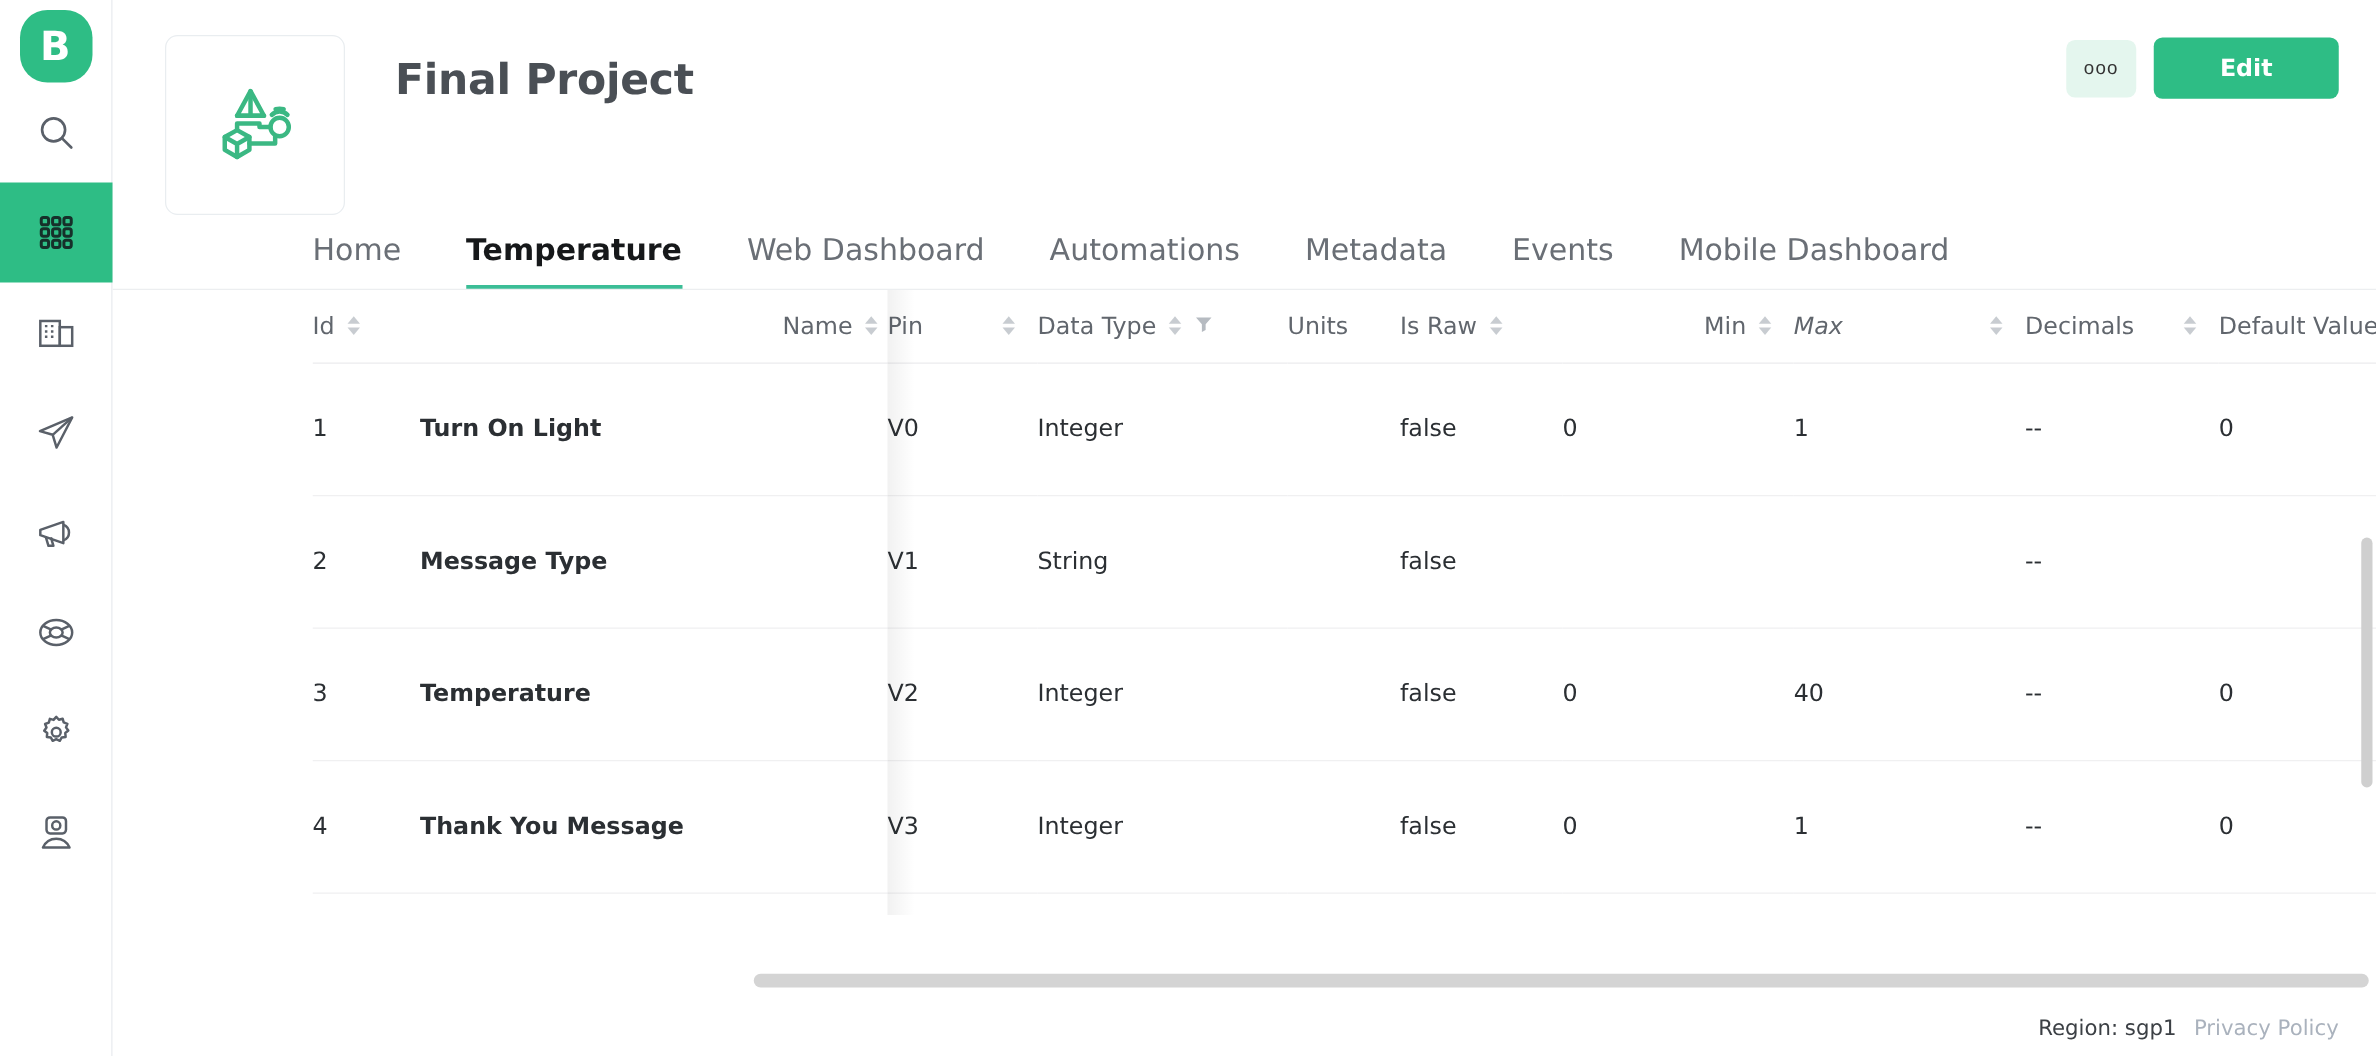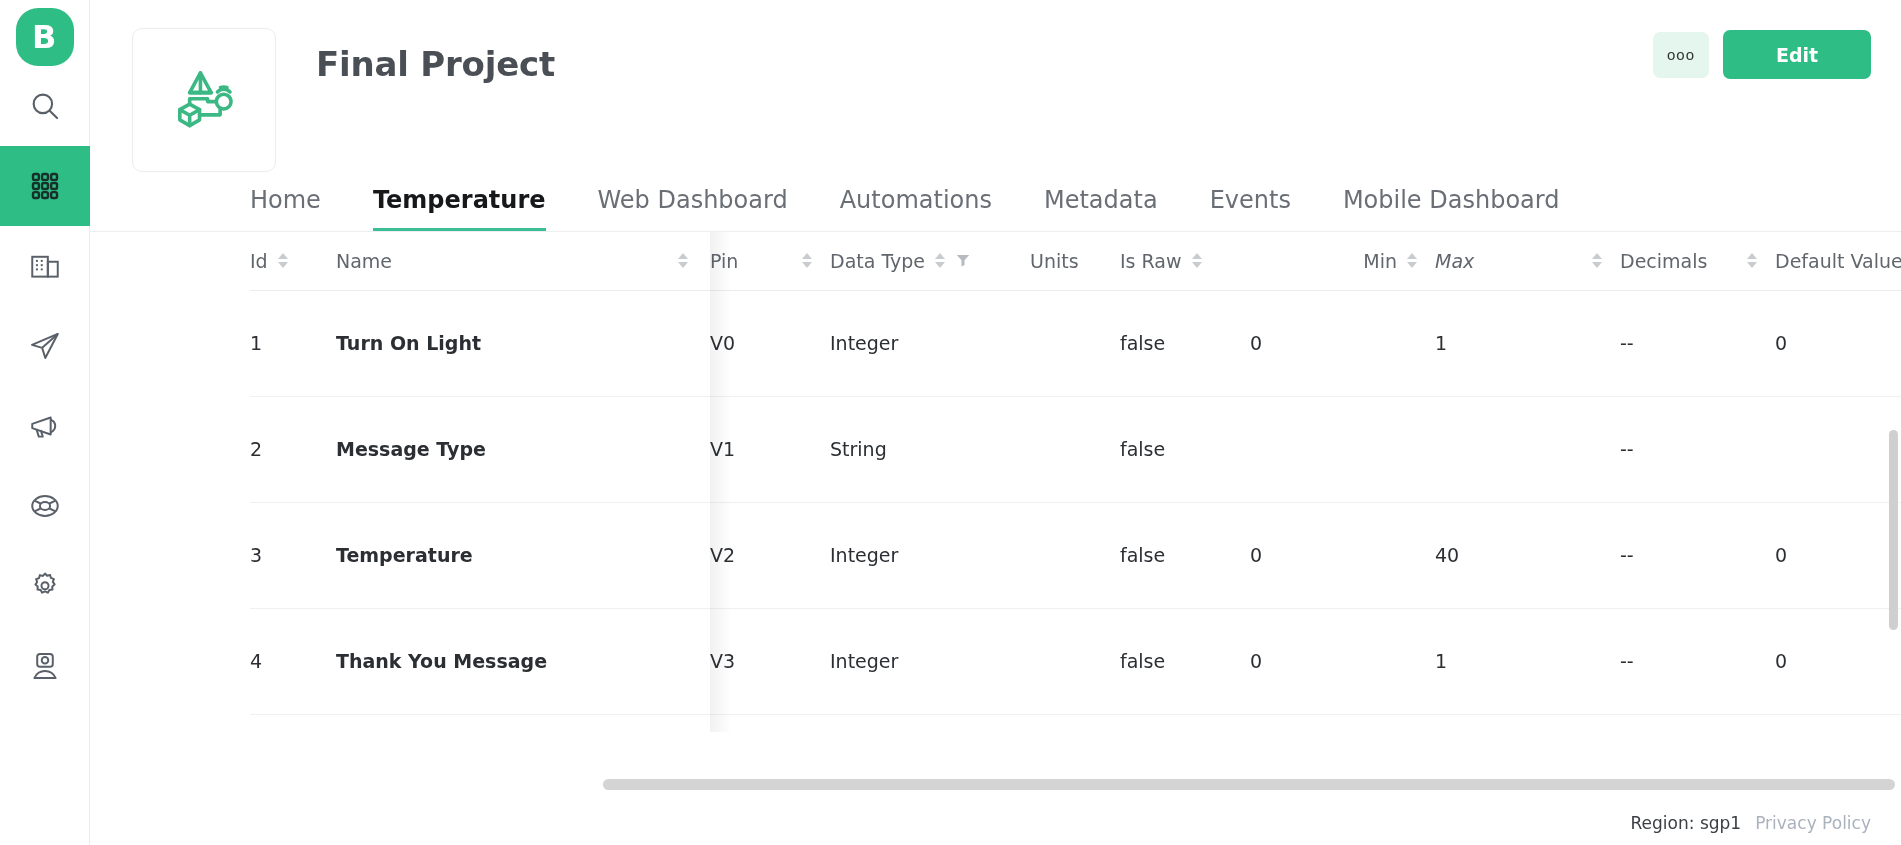--- a/index.html
+++ b/index.html
@@ -400,21 +400,21 @@
             <th>
               <div class="th-inner">
                 <span>Id</span>
                 <span class="sorter">
                     <i class="up"></i>
                     <i class="down"></i>
                   </span>
               </div>
             </th>
             <th>
-              <div class="th-inner" style="justify-content:space-between;padding-right:22px;">
+              <div class="th-inner" style="justify-content:flex-end;padding-right:8px;">
                 <span>Name</span>
                 <span class="sorter">
                     <i class="up"></i>
                     <i class="down"></i>
                   </span>
               </div>
             </th>
             <th>
               <div class="th-inner" style="justify-content:space-between;padding-right:18px;">
                 <span>Pin</span>

